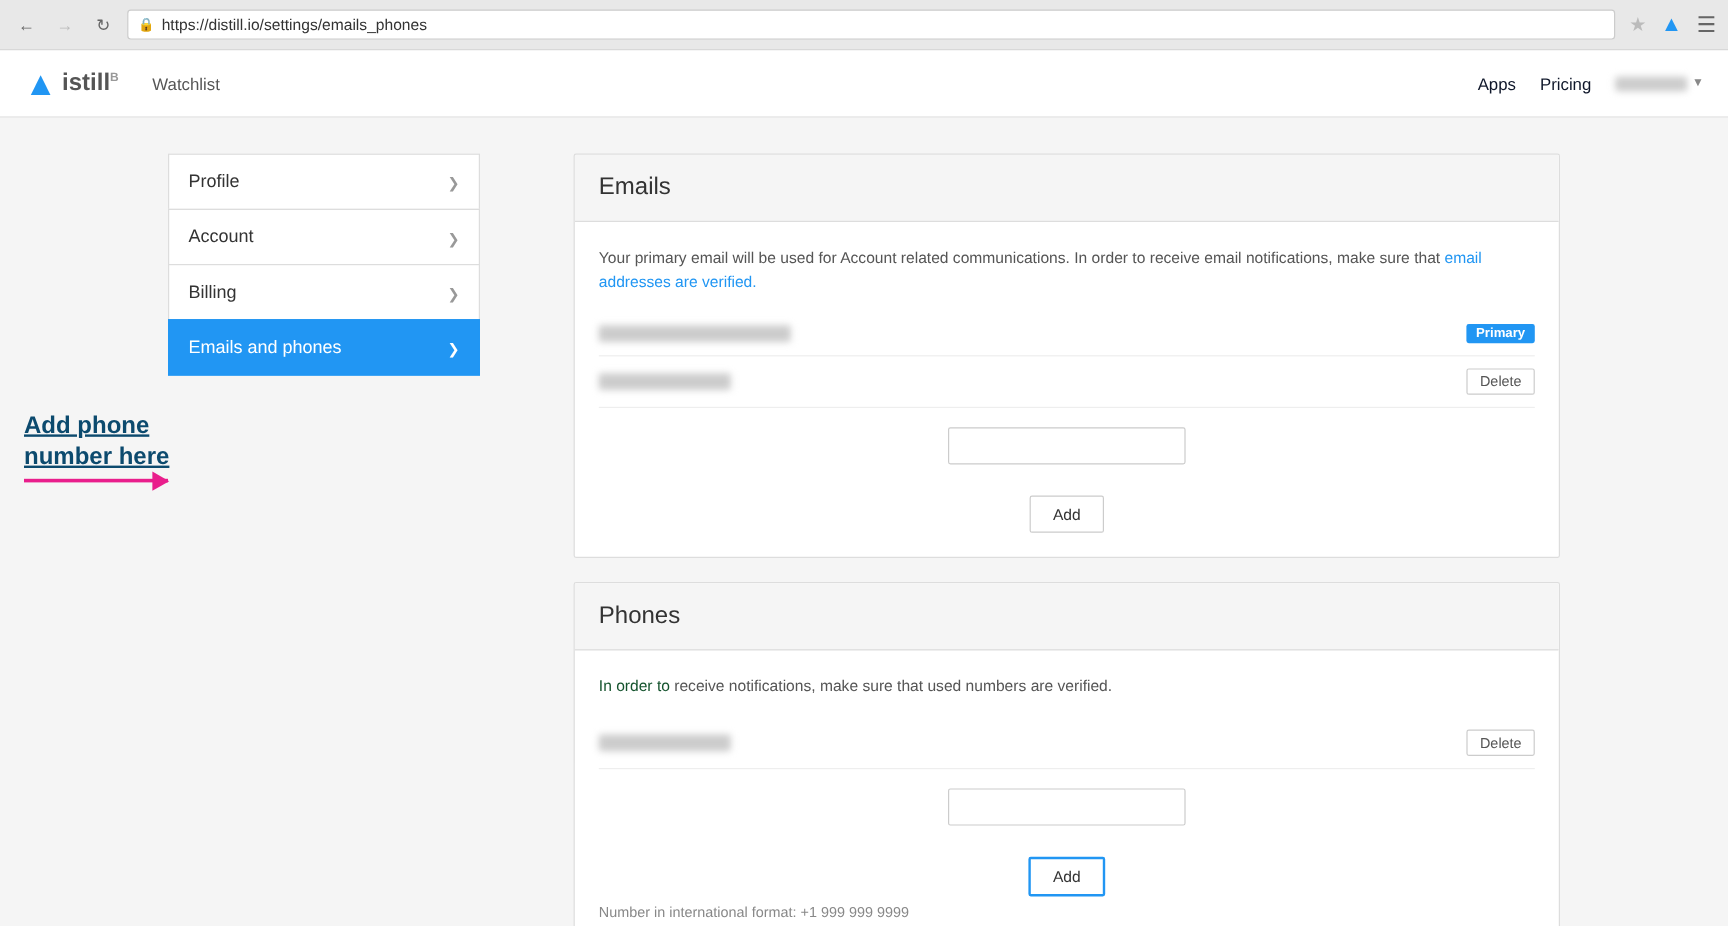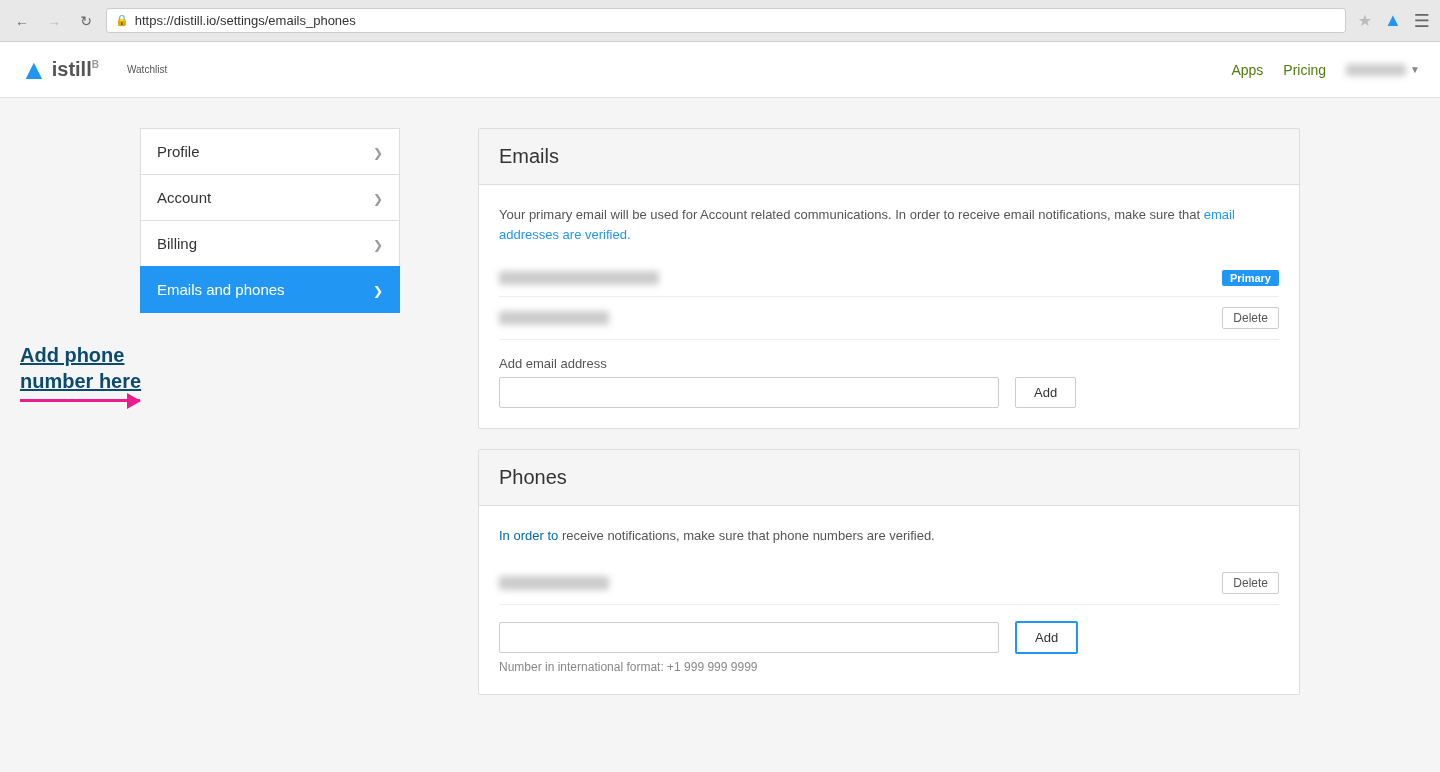--- a/index.html
+++ b/index.html
@@ -35,25 +35,25 @@
     
     .app-navbar {
       background: white; border-bottom: 1px solid #e0e0e0;
       display: flex; align-items: center; padding: 0 20px; height: 56px;
     }
     .app-logo { display: flex; align-items: center; gap: 4px; text-decoration: none; color: #333; }
     .app-logo-icon { color: #2196f3; font-size: 28px; line-height: 1; }
     .app-logo-text { font-size: 20px; font-weight: bold; color: #555; }
     .app-logo-beta { font-size: 10px; color: #999; vertical-align: super; }
     .app-nav-link {
-      margin-left: 28px; font-size: 10px; color: #555; text-decoration: none; cursor: pointer;
+      margin-left: 28px; font-size: 14px; color: #555; text-decoration: none; cursor: pointer;
     }
     .navbar-spacer { flex: 1; }
     .navbar-right { display: flex; align-items: center; gap: 20px; }
-    .navbar-right a { font-size: 14px; color: #4d7c0f; text-decoration: none; cursor: pointer; text-align: center; }
+    .navbar-right a { font-size: 14px; color: #0f172a; text-decoration: none; cursor: pointer; text-align: center; }
     .navbar-user { display: flex; align-items: center; gap: 4px; font-size: 14px; color: #555; cursor: pointer; }
     .navbar-user-caret { font-size: 10px; color: #888; }
 
     
     .page-body { display: flex; padding: 30px 140px; gap: 30px; min-height: calc(100vh - 90px); }
 
     
     .sidebar { width: 260px; flex-shrink: 0; }
     .sidebar-item {
       display: flex; align-items: flex-end; justify-content: space-between;
@@ -99,21 +99,21 @@
       border-radius: 2px; font-weight: bold;
     }
     .btn-delete {
       padding: 3px 10px; font-size: 12px; border: 1px solid #ccc;
       background: white; cursor: pointer; border-radius: 2px; color: #555;
     }
 
     
     .add-form { margin-top: 16px; }
     .add-form label { display: block; font-size: 13px; color: #555; margin-bottom: 6px; }
-    .add-form-row { display: flex; gap: 16px; align-items: center; }
+    .add-form-row { display: flex; gap: 26px; align-items: center; flex-direction: column; }
     .add-form input[type="text"] {
       flex: 1; max-width: 500px; padding: 7px 10px; border: 1px solid #ccc;
       border-radius: 2px; font-size: 13px; outline: none;
     }
     .btn-add {
       padding: 7px 18px; background: white; border: 1px solid #ccc;
       border-radius: 2px; font-size: 13px; cursor: pointer; color: #333;
     }
     .btn-add-highlighted {
       padding: 7px 18px; background: white; border: 2px solid #2196f3;
@@ -225,36 +225,35 @@
           <span class="blurred-text"></span>
           <span class="badge-primary">Primary</span>
         </div>
 
         <div class="entry-row">
           <span class="blurred-text-sm"></span>
           <button class="btn-delete">Delete</button>
         </div>
 
         <div class="add-form">
-          <label>Add email address</label>
           <div class="add-form-row">
             <input type="text" style="">
             <button class="btn-add">Add</button>
           </div>
         </div>
       </div>
     </div>
 
     <div class="section-card">
       <div class="section-header">
         <h2>Phones</h2>
       </div>
       <div class="section-body">
         <p class="description-text">
-          <span style="color:#0369a1;">In order to </span><span>receive notifications, make sure that phone numbers are verified.</span>
+          <span style="color:#14532d;">In order to </span><span>receive notifications, make sure that used numbers are verified.</span>
         </p>
 
         <div class="entry-row">
           <span class="blurred-text-sm"></span>
           <button class="btn-delete">Delete</button>
         </div>
 
         <div class="add-form">
           <div class="add-form-row">
             <input type="text" style="">

